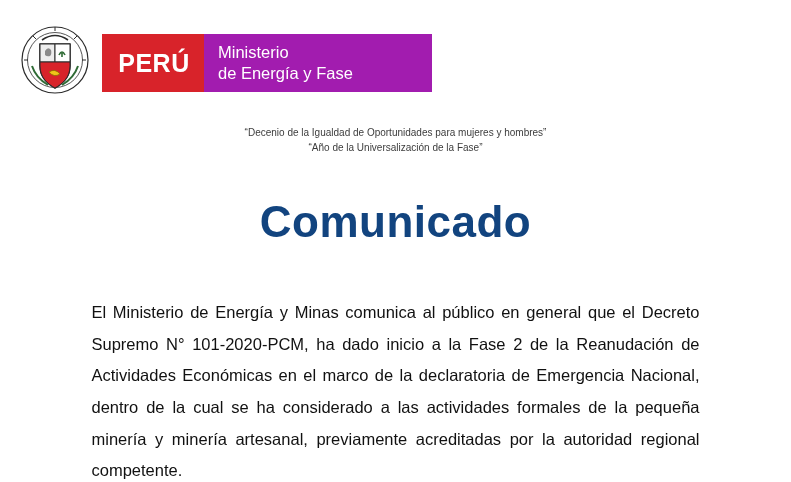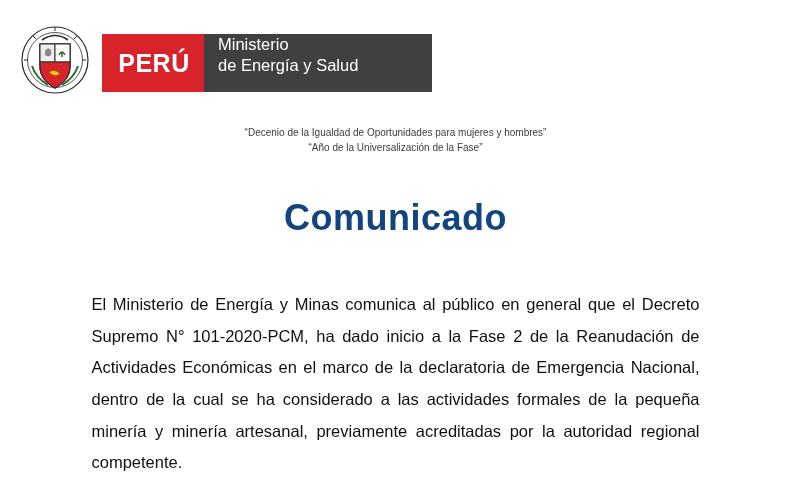--- a/index.html
+++ b/index.html
@@ -57,25 +57,25 @@
   }
 
   .peru-red .peru-text {
     font-size: 25px;
     font-weight: bold;
     letter-spacing: 0.5px;
     line-height: 1;
   }
 
   .ministry-gray {
-    background: #404040;
+    background: #a21caf;
     color: #ffffff;
     display: flex;
     flex-direction: column;
-    justify-content: flex-start;
+    justify-content: center;
     padding: 0 18px 0 14px;
     min-width: 196px;
   }
 
   .ministry-gray .line {
     font-size: 16.5px;
     line-height: 1.28;
     font-weight: normal;
     white-space: nowrap;
   }
@@ -90,21 +90,21 @@
   .slogans .slogan {
     font-size: 10px;
     line-height: 1.45;
   }
 
   
   .title {
     margin-top: 42px;
     text-align: center;
     color: #12447f;
-    font-size: 36px;
+    font-size: 44px;
     font-weight: bold;
     letter-spacing: 0.5px;
   }
 
   
   .body-text {
     margin: 50px auto 0 auto;
     width: 608px;
     text-align: justify;
     font-size: 16.5px;
@@ -155,21 +155,21 @@
         <path d="M24 18 q13 -9 26 0" fill="none" stroke="#2b2b2b" stroke-width="1.6"></path>
       </svg>
     </div>
 
     <div class="logo-block">
       <div class="peru-red">
         <span class="peru-text">PERÚ</span>
       </div>
       <div class="ministry-gray">
         <span class="line">Ministerio</span>
-        <span class="line">de Energía y Salud</span>
+        <span class="line">de Energía y Fase</span>
       </div>
     </div>
 
   </div>
 
   <div class="slogans">
     <div class="slogan">“Decenio de la Igualdad de Oportunidades para mujeres y hombres”</div>
     <div class="slogan">“Año de la Universalización de la Fase”</div>
   </div>
 

